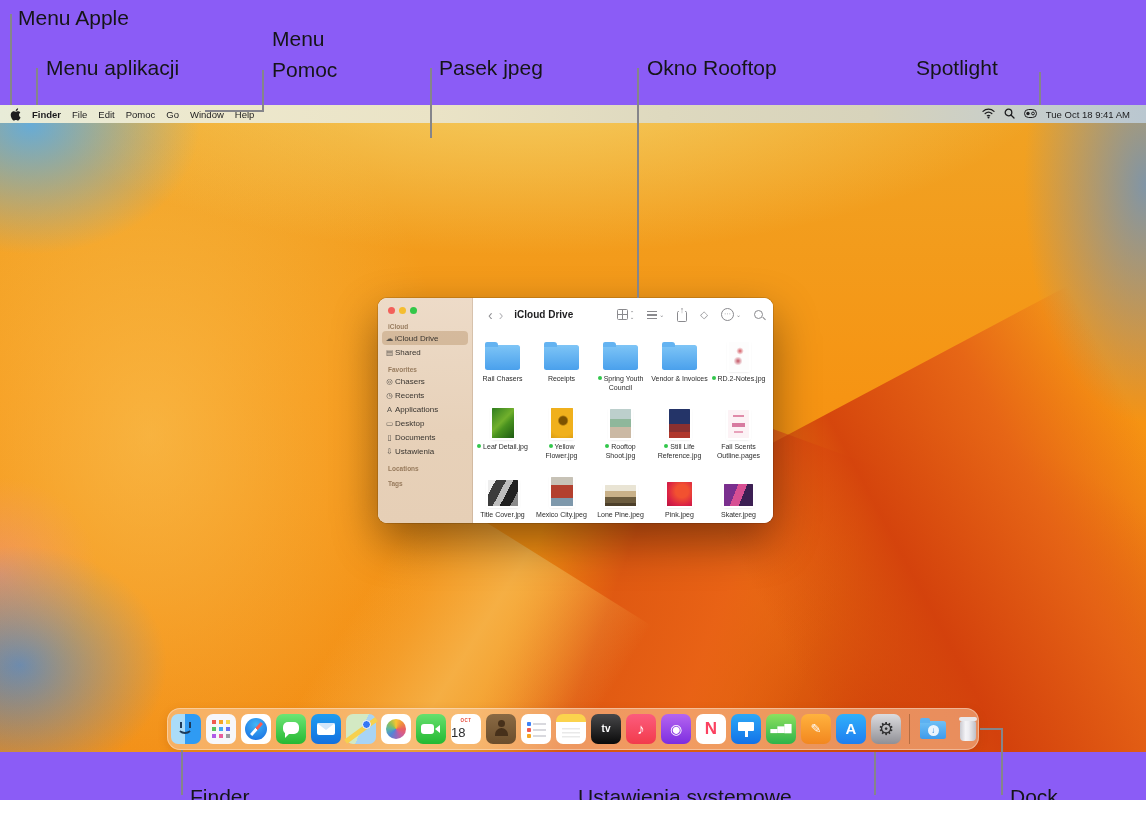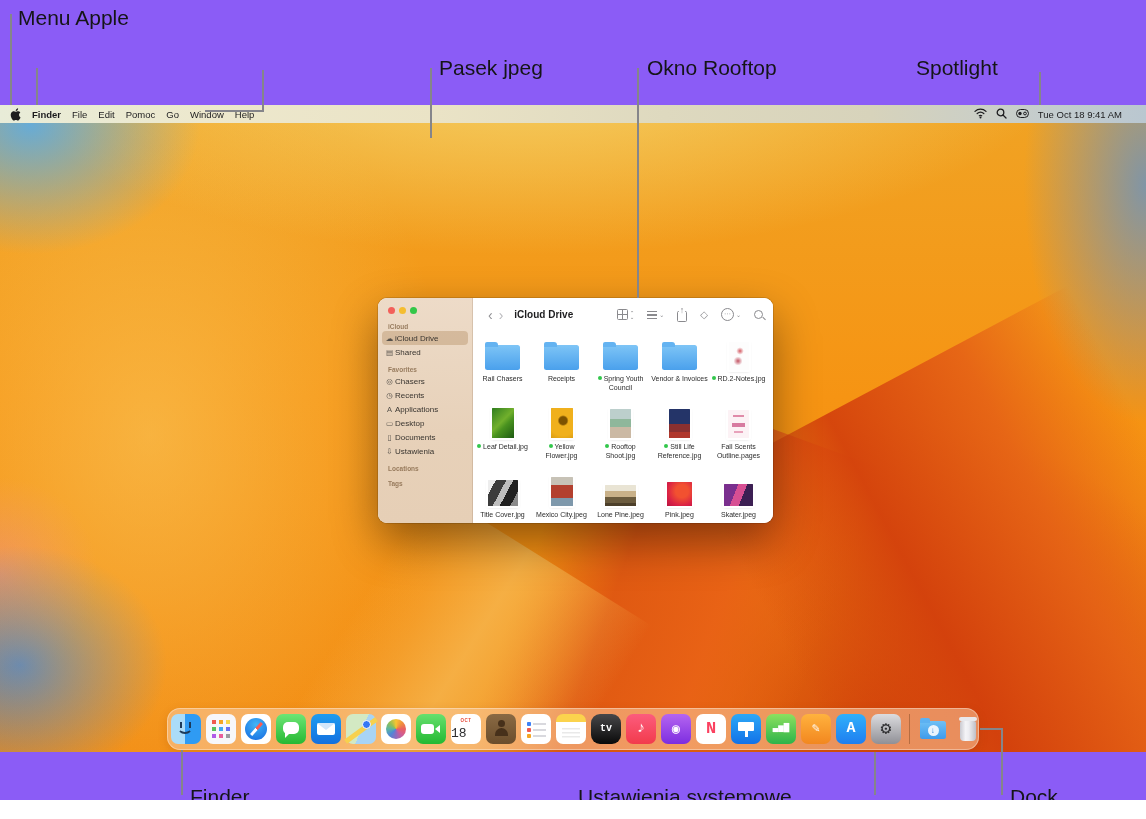--- a/index.html
+++ b/index.html
@@ -31,21 +31,21 @@
     background:linear-gradient(90deg,rgba(244,178,70,0) 0%,rgba(246,183,80,.8) 45%,rgba(244,178,70,0) 100%);}
 
   
   #menubar{position:absolute;left:0;top:0;width:1146px;height:18px;z-index:20;display:flex;align-items:center;
     background:linear-gradient(90deg,#e8ecd8 0%,#ede8cd 18%,#eae3c6 38%,#ded9bf 58%,#d7d3bb 76%,#c3ccce 92%,#bac7d0 100%);
     font-size:9.5px;color:#1c1c1e;}
   #menu-left{display:flex;align-items:center;gap:11px;padding-left:10px;}
   #apple-menu{display:flex;align-items:center;}
   .mb-item{cursor:default;}
   .mb-item.bold{font-weight:bold;}
-  #menu-right{margin-left:auto;display:flex;align-items:center;gap:9px;padding-right:24px;}
+  #menu-right{margin-left:auto;display:flex;align-items:center;gap:9px;padding-right:16px;}
   #clock{font-size:9.5px;}
 
   
   #fwindow{position:absolute;left:378px;top:193px;width:395px;height:225px;z-index:10;border-radius:9px;overflow:hidden;
     display:flex;box-shadow:0 18px 45px rgba(0,0,0,.42),0 0 0 1px rgba(0,0,0,.12);background:#fff;}
   #sidebar{width:94px;flex:none;background:linear-gradient(180deg,#eddbc8 0%,#e7d1b9 60%,#e6cfb6 100%);
     border-right:1px solid rgba(120,90,60,.18);}
   #traffic{display:flex;gap:4px;padding:9px 0 0 10px;}
   .tl{width:7px;height:7px;border-radius:50%;}
   .tl.red{background:#f3605a;} .tl.yel{background:#f5bd2f;} .tl.grn{background:#33c748;}
@@ -100,21 +100,21 @@
   .t-skater{width:29px;height:22px;background:linear-gradient(112deg,#7a2f8e 0 38%,#d74f93 38% 62%,#3c1f53 62%);}
   .fi-label{margin-top:4px;width:58px;font-size:7px;line-height:9px;text-align:center;color:#2b2b2b;}
   .dot{display:inline-block;width:4px;height:4px;border-radius:50%;background:#32c74b;margin-right:2px;vertical-align:1px;}
 
   
   #dock{position:absolute;left:167px;top:603px;width:812px;height:42px;z-index:12;border-radius:13px;
     background:rgba(250,202,160,.55);box-shadow:inset 0 0 0 1px rgba(255,255,255,.35),0 3px 10px rgba(140,50,0,.18);
     display:flex;align-items:center;gap:5px;padding:0 4px;box-sizing:border-box;}
   .di{position:relative;width:30px;height:30px;border-radius:7px;flex:none;}
   .dock-sep{width:1px;height:30px;background:rgba(90,45,15,.35);margin:0 3px;flex:none;}
-  .di-glyph{position:absolute;left:0;top:0;width:100%;text-align:center;font-family:Liberation Mono, monospace;}
+  .di-glyph{position:absolute;left:0;top:0;width:100%;text-align:center;}
 
   .di--finder{background:linear-gradient(90deg,#abdcf8 0 46%,#2f9bf3 46%);}
   .di--finder::before{content:"";position:absolute;width:2px;height:6px;background:#1d3b5a;left:9px;top:8px;box-shadow:9px 0 0 #1d3b5a;}
   .di--finder::after{content:"";position:absolute;left:6px;top:12px;width:16px;height:8px;border:2px solid #1d3b5a;border-top:none;
     border-left-color:transparent;border-right-color:transparent;border-radius:0 0 10px 10px;box-sizing:border-box;}
   .di--launchpad{background:#f7f7f9;background-image:
     radial-gradient(circle 2.2px at 8px 8px,#f05a4f 97%,transparent),radial-gradient(circle 2.2px at 15px 8px,#f5a623 97%,transparent),
     radial-gradient(circle 2.2px at 22px 8px,#f8d648 97%,transparent),radial-gradient(circle 2.2px at 8px 15px,#58c15c 97%,transparent),
     radial-gradient(circle 2.2px at 15px 15px,#41a9f2 97%,transparent),radial-gradient(circle 2.2px at 22px 15px,#6a6ff0 97%,transparent),
     radial-gradient(circle 2.2px at 8px 22px,#b05ae8 97%,transparent),radial-gradient(circle 2.2px at 15px 22px,#ea5f9b 97%,transparent),
@@ -150,21 +150,21 @@
   .di--reminders{background:#fff;background-image:
     radial-gradient(circle at 2px 2px,#3e82f7 2px,transparent 2.6px),radial-gradient(circle at 2px 2px,#f05a4f 2px,transparent 2.6px),
     radial-gradient(circle at 2px 2px,#f5a623 2px,transparent 2.6px),
     linear-gradient(#d9d9de,#d9d9de),linear-gradient(#d9d9de,#d9d9de),linear-gradient(#d9d9de,#d9d9de);
     background-size:4px 4px,4px 4px,4px 4px,13px 2px,13px 2px,13px 2px;
     background-position:6px 8px,6px 14px,6px 20px,12px 9px,12px 15px,12px 21px;background-repeat:no-repeat;}
   .di--notes{background:linear-gradient(180deg,#fbd34d 0 8px,#fff 8px);background-image:
     linear-gradient(#e9e9e9,#e9e9e9),linear-gradient(#e9e9e9,#e9e9e9),linear-gradient(#e9e9e9,#e9e9e9),
     linear-gradient(180deg,#fbd34d 0 8px,#fff 8px);
     background-size:18px 1.5px,18px 1.5px,18px 1.5px,100% 100%;background-position:6px 14px,6px 18px,6px 22px,0 0;background-repeat:no-repeat;}
-  .di--tv{background:linear-gradient(180deg,#48484a,#0a0a0a);border-radius:9px;}
+  .di--tv{background:linear-gradient(180deg,#48484a,#0a0a0a);}
   .di--tv .di-glyph{font-size:10px;font-weight:bold;color:#fff;line-height:30px;}
   .di--music{background:linear-gradient(180deg,#fc5c7d,#f23b4c);}
   .di--music .di-glyph{font-size:15px;color:#fff;line-height:30px;}
   .di--podcasts{background:linear-gradient(180deg,#b565f0,#7d2ee0);}
   .di--podcasts .di-glyph{font-size:14px;color:#fff;line-height:30px;}
   .di--news{background:#fff;}
   .di--news .di-glyph{font-size:17px;font-weight:bold;color:#fb4160;line-height:30px;}
   .di--keynote{background:linear-gradient(180deg,#2da8f7,#1272e8);}
   .di--keynote::before{content:"";position:absolute;left:7px;top:8px;width:16px;height:9px;background:#fff;border-radius:1px;}
   .di--keynote::after{content:"";position:absolute;left:14px;top:17px;width:2.5px;height:6px;background:#fff;}
@@ -186,20 +186,22 @@
   .di--trash::before{content:"";position:absolute;left:6px;top:3px;width:18px;height:4px;background:#e8e8ec;border-radius:2px;}
   .di--trash::after{content:"";position:absolute;left:7px;top:7px;width:16px;height:20px;border-radius:2px 2px 4px 4px;
     background:linear-gradient(90deg,#c9c9d0,#f4f4f7 35%,#ededf1 55%,#bfbfc7);}
 </style>
 </head>
 <body>
 
 <div id="stage">
 
   <div class="callout" style="left:18px;top:2px;">Menu Apple</div>
+  <div class="callout" style="left:46px;top:52px;">Menu aplikacji</div>
+  <div class="callout wrap" style="left:272px;top:23px;">Menu Pomoc</div>
   <div class="callout" style="left:439px;top:52px;">Pasek jpeg</div>
   <div class="callout" style="left:647px;top:52px;">Okno Rooftop</div>
   <div class="callout" style="left:916px;top:52px;">Spotlight</div>
 
   <div class="callout" style="left:190px;top:781px;">Finder</div>
   <div class="callout" style="left:578px;top:781px;">Ustawienia systemowe</div>
   <div class="callout" style="left:1010px;top:781px;text-align:center;">Dock</div>
 
   <div class="cline" style="left:10px;top:14px;width:2px;height:91px;"></div>
   <div class="cline" style="left:36px;top:68px;width:2px;height:37px;"></div>

